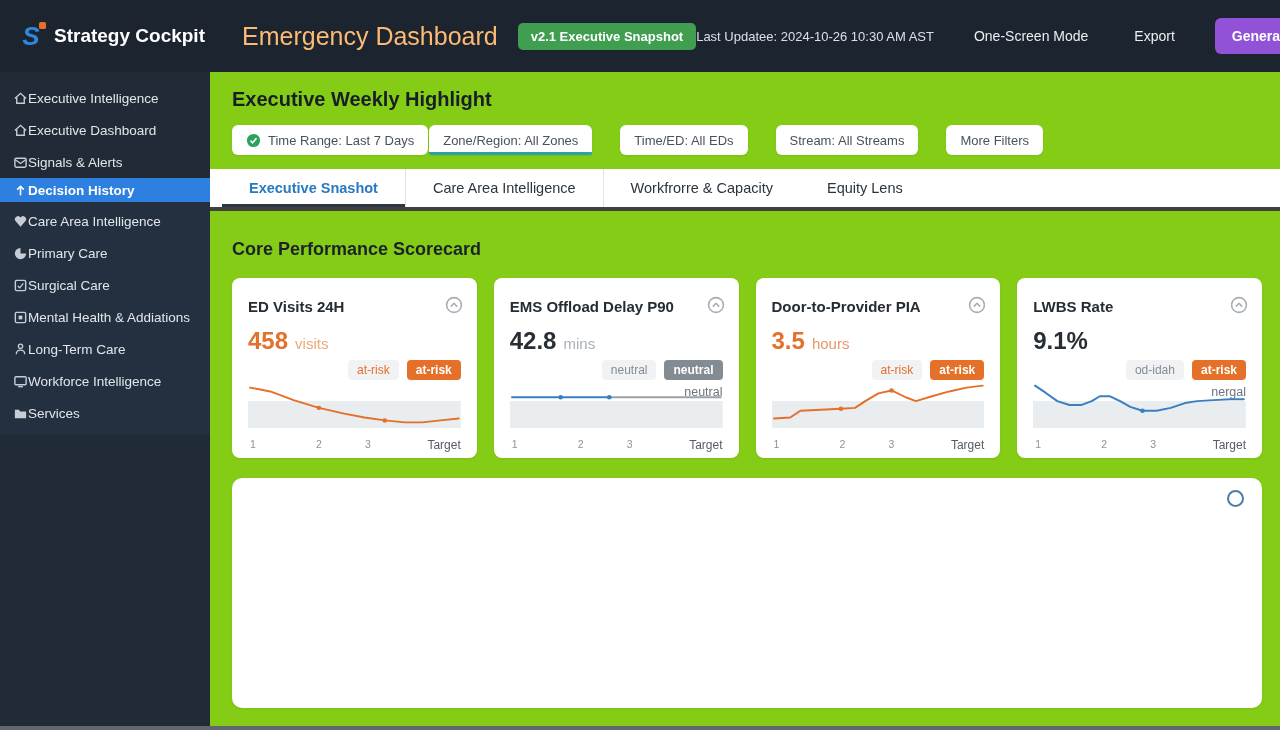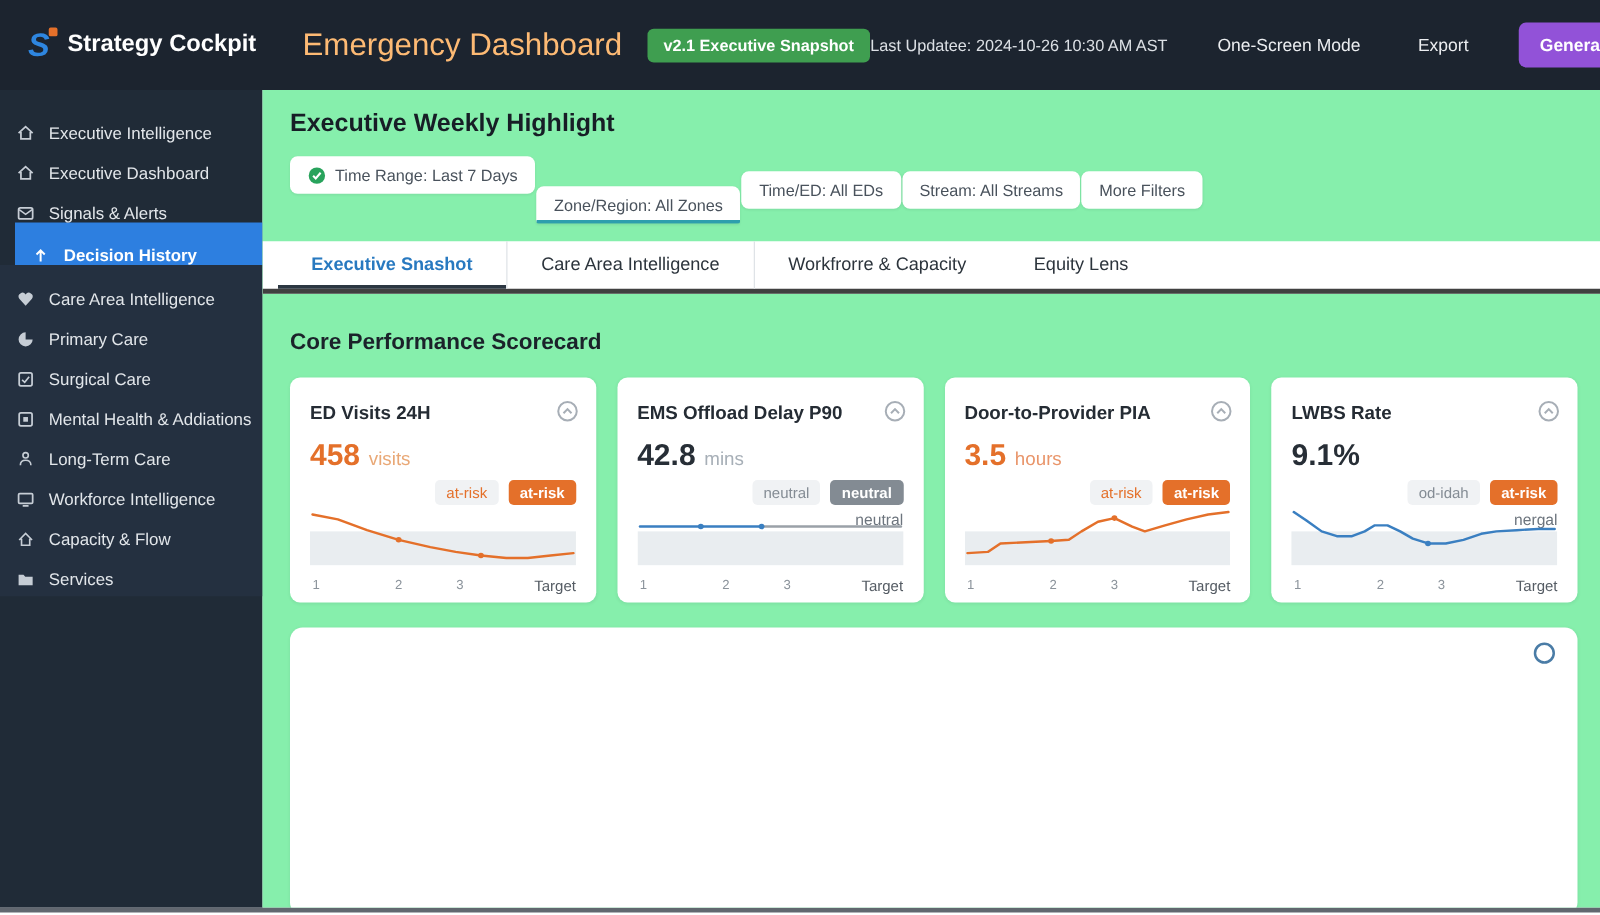--- a/index.html
+++ b/index.html
@@ -18,32 +18,32 @@
   .brand-name { color:#ffffff; font-size:19px; font-weight:700; white-space:nowrap; }
   .page-title { color:#fdba74; font-size:25px; font-weight:400; margin-left:16px; white-space:nowrap; }
   .version-badge { margin-left:20px; background:#3f9e50; color:#fff; font-size:13px; font-weight:600; padding:6px 13px; border-radius:5px; white-space:nowrap; cursor:default; }
   .header-right { margin-left:auto; display:flex; align-items:center; gap:34px; }
   .last-updated { color:#dce0e5; font-size:13px; white-space:nowrap; }
   .header-link { color:#eceef1; font-size:14px; white-space:nowrap; cursor:pointer; background:none; border:none; font-family:inherit; }
   .btn-primary { background:#9252d8; color:#fff; border:none; font-family:inherit; font-size:14px; font-weight:600; padding:10px 17px; border-radius:6px; cursor:pointer; white-space:nowrap; }
   
   .app-body { display:flex; height:654px; }
   .sidebar { width:210px; flex:none; background:#202b37; padding-top:10px; }
-  .side-item { height:32px; display:flex; align-items:flex-end; gap:11px; padding-left:13px; font-size:13.5px; color:#e2e6ea; cursor:pointer; white-space:nowrap; }
+  .side-item { height:32px; display:flex; align-items:center; padding-left:13px; font-size:13.5px; color:#e2e6ea; cursor:pointer; white-space:nowrap; }
   .side-item svg { width:15px; height:15px; flex:none; }
-  .side-item.active { background:#2d7fe0; color:#ffffff; height:34px; font-weight:600;margin-left:12px; }
+  .side-item.active { background:#2d7fe0; color:#ffffff; height:24px; font-weight:600; }
   .side-group { background:#243040; padding:3px 0 6px; }
   
-  .main { flex:1; background:#86efac; position:relative; overflow:hidden; }
+  .main { flex:1; background:#84cc16; position:relative; overflow:hidden; }
   .section-title { font-size:20px; font-weight:700; color:#171e26; margin:16px 0 0 22px; }
-  .filters { display:flex; align-items:center; margin:14px 0 0 22px; gap:1px; }
+  .filters { display:flex; align-items:flex-start; margin:14px 0 0 22px; gap:28px; }
   .chip-pair { display:flex; gap:1px; }
   .chip { background:#fff; border-radius:6px; padding:7px 14px; font-size:13px; color:#49525c; display:flex; align-items:center; gap:7px; box-shadow:0 1px 2px rgba(20,30,40,.08); cursor:pointer; white-space:nowrap; height:30px; }
   .chip svg { width:15px; height:15px; flex:none; }
-  .chip.selected { border-radius:6px 6px 2px 2px; border-bottom:3px solid #2d9fad; padding-bottom:4px;margin-top:24px; }
+  .chip.selected { border-radius:6px 6px 2px 2px; border-bottom:3px solid #2d9fad; padding-bottom:4px; }
   .tabs { margin-top:14px; background:#fff; height:42px; display:flex; align-items:stretch; padding-left:12px; border-bottom:4px solid #404040; }
   .tab { display:flex; align-items:center; padding:0 27px; font-size:14.5px; color:#2c343c; cursor:pointer; white-space:nowrap; }
   .tab.divider { border-right:1px solid #dfe3e7; }
   .tab.active { color:#2879c0; font-weight:600; box-shadow:inset 0 -3px 0 #2c3742; }
   .scorecard-title { font-size:18px; font-weight:700; color:#1b222a; margin:28px 0 0 22px; }
   .cards { display:grid; grid-template-columns:repeat(4,1fr); gap:17px; margin:18px 18px 0 22px; }
   .card { background:#fff; border-radius:8px; height:180px; position:relative; box-shadow:0 1px 3px rgba(20,30,40,.07); padding:20px 16px 0; }
   .card-title { font-size:15px; font-weight:600; color:#252c34; white-space:nowrap; }
   .kpi-icon { position:absolute; top:18px; right:14px; width:18px; height:18px; cursor:pointer; }
   .value-row { margin-top:12px; display:flex; align-items:baseline; gap:7px; }
@@ -151,26 +151,20 @@
       </div>
       <div class="side-item">
         <svg viewBox="0 0 16 16">
             <rect x="2" y="3" width="12" height="8.5" rx="1" fill="none" stroke="#c6cdd5" stroke-width="1.5"></rect>
             <path d="M5.5 13.5 h5" stroke="#c6cdd5" stroke-width="1.5"></path>
           </svg>
         <span>Workforce Intelligence</span>
       </div>
       <div class="side-item">
         <svg viewBox="0 0 16 16">
-            <path d="M2.5 8.5 L8 3 L13.5 8.5 M4.5 7.5 v5.5 h7 v-5.5" fill="none" stroke="#c6cdd5" stroke-width="1.4"></path>
-          </svg>
-        <span>Capacity &amp; Flow</span>
-      </div>
-      <div class="side-item">
-        <svg viewBox="0 0 16 16">
             <path d="M2 4 h4.2 L7.7 5.8 H14 v7.2 H2 Z" fill="#c6cdd5"></path>
           </svg>
         <span>Services</span>
       </div>
     </div>
   </div>
 
   <div class="main">
     <div class="section-title">Executive Weekly Highlight</div>
 

